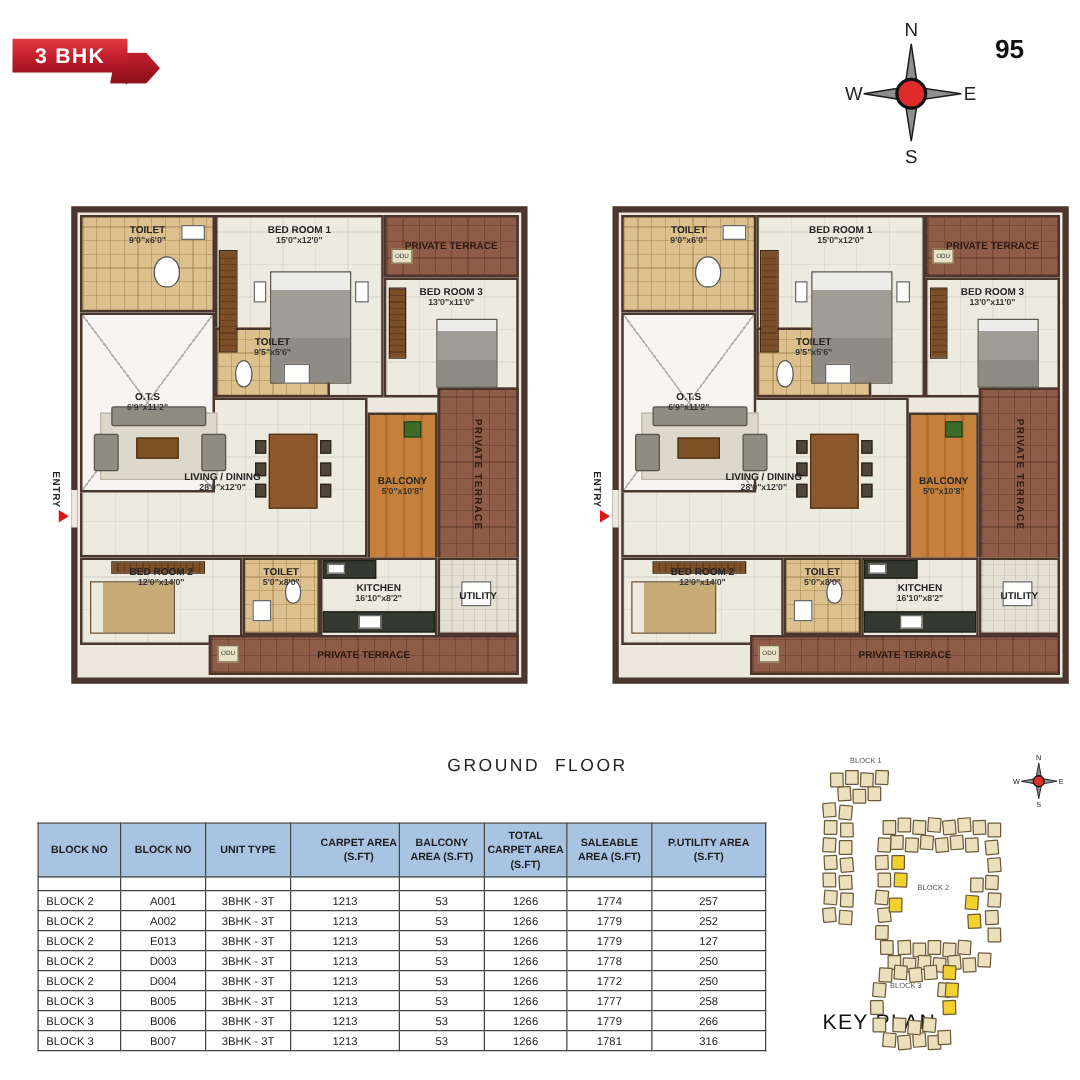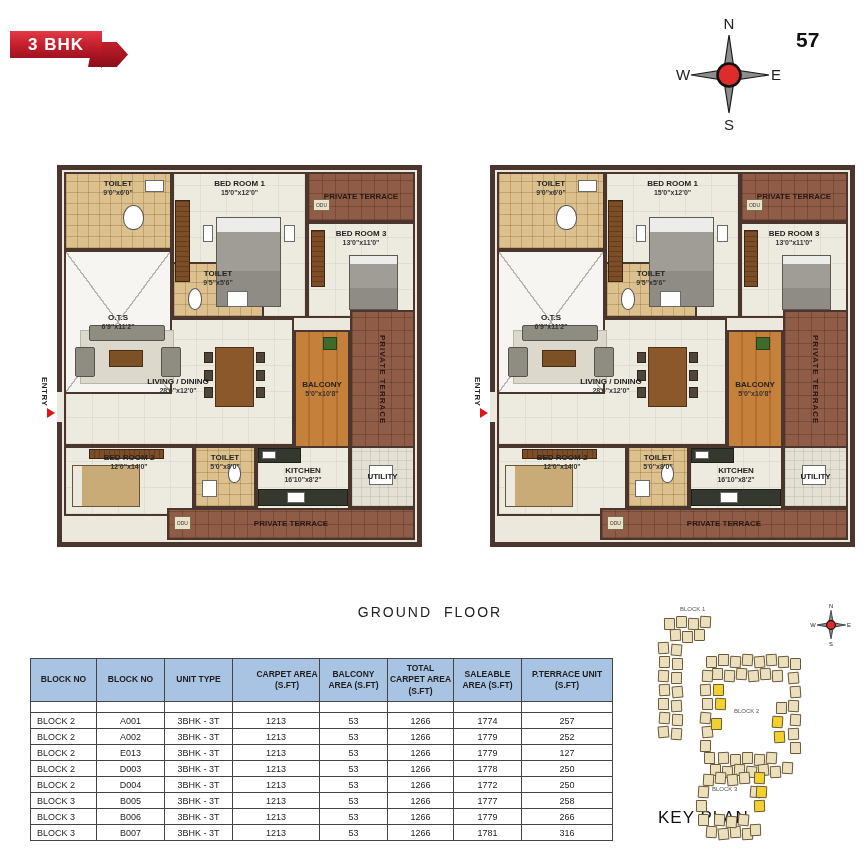--- a/index.html
+++ b/index.html
@@ -109,21 +109,21 @@
   <polygon points="40,0 6,-5 6,5" fill="#8e8e8e" stroke="#1c1c1c" stroke-width="1.2"></polygon>
   <polygon points="0,38 5,6 -5,6" fill="#8e8e8e" stroke="#1c1c1c" stroke-width="1.2"></polygon>
   <polygon points="-38,0 -6,-5 -6,5" fill="#8e8e8e" stroke="#1c1c1c" stroke-width="1.2"></polygon>
   <circle cx="0" cy="0" r="11.5" fill="#e02b2b" stroke="#111" stroke-width="2.6"></circle>
   <text x="0" y="-46" font-size="15" text-anchor="middle">N</text>
   <text x="47" y="5" font-size="15" text-anchor="middle">E</text>
   <text x="0" y="55" font-size="15" text-anchor="middle">S</text>
   <text x="-46" y="5" font-size="15" text-anchor="middle">W</text>
 </svg>
 
-<div class="page-number">57</div>
+<div class="page-number">95</div>
 
 <div class="plan-wrap" style="left:57px;top:165px;">
   <div class="plan-canvas">
     <div class="door-gap"></div>
   <div class="room room-living rid-living" style="left: 2px; top: 148px; width: 230px; height: 128px;">
         <div class="f f-rug" style="left: 6%; top: 8%; width: 42%; height: 44%;"></div>
         <div class="f f-sofa" style="left: 10%; top: 4%; width: 34%; height: 13%;"></div>
         <div class="f f-sofa" style="left: 4%; top: 22%; width: 9%; height: 24%;"></div>
         <div class="f f-sofa" style="left: 42%; top: 22%; width: 9%; height: 24%;"></div>
         <div class="f f-ct" style="left: 19%; top: 24%; width: 15%; height: 14%;"></div>
@@ -367,21 +367,21 @@
 <table class="area-table">
   <thead>
       <tr>
         <th style="width: 63px;">BLOCK NO</th>
         <th style="width: 65px;">BLOCK NO</th>
         <th style="width: 65px;">UNIT TYPE</th>
         <th style="width: 62px; padding-left: 23px;">CARPET AREA (S.FT)</th>
         <th style="width: 65px; margin-top: 24px;">BALCONY AREA (S.FT)</th>
         <th style="width: 63px;">TOTAL CARPET AREA (S.FT)</th>
         <th style="width: 65px;">SALEABLE AREA (S.FT)</th>
-        <th style="width: 88px;">P.TERRACE UNIT (S.FT)</th>
+        <th style="width: 88px;">P.UTILITY AREA (S.FT)</th>
       </tr>
     </thead>
   <tbody>
       <tr class="spacer">
         <td></td>
         <td></td>
         <td></td>
         <td></td>
         <td></td>
         <td></td>

